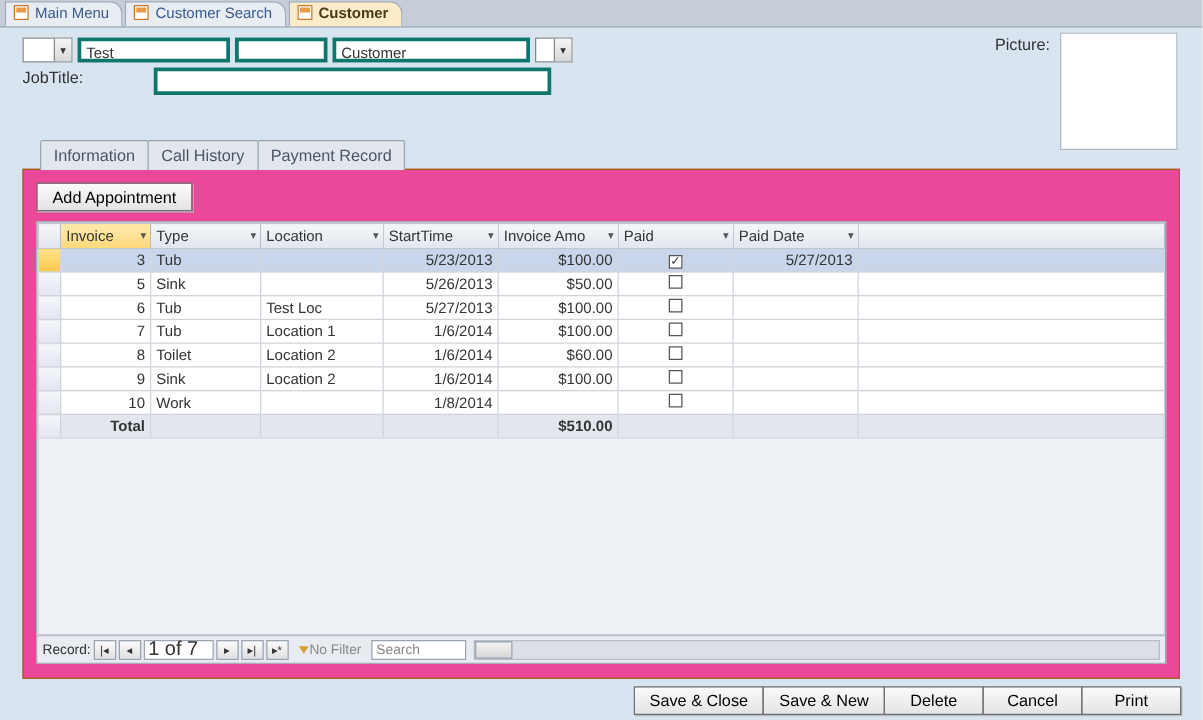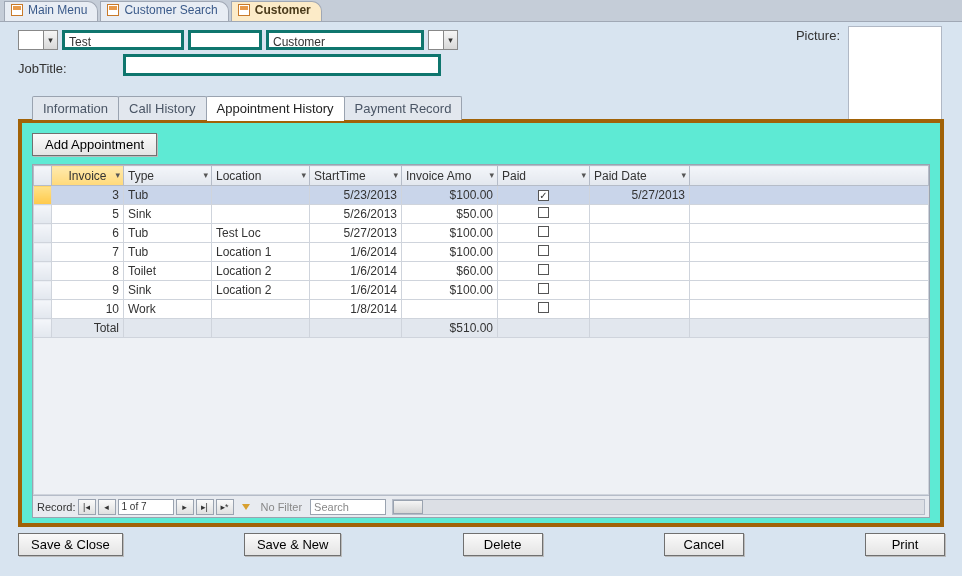--- a/index.html
+++ b/index.html
@@ -81,22 +81,22 @@
     width: 94px; height: 94px;
     background: #fff;
     border: 1px solid #b0b8c5;
   }
   .picture-label {
     position: absolute;
     right: 122px; top: 6px;
     font-size: 13px;
   }
   .row2 {
-    display: flex; align-items: flex-end;
-    margin-bottom: 20px;
+    display: flex; align-items: flex-start;
+    margin-bottom: 36px;
   }
   .row2 label { font-size: 13px; margin-right: 56px; }
   .tf-job { width: 318px; height: 22px; }
   .subtabs {
     display: flex;
     margin-bottom: -1px;
     position: relative;
     z-index: 2;
     padding-left: 14px;
   }
@@ -115,22 +115,22 @@
   .subtab.active {
     background: #fff;
     color: #222;
     position: relative;
     z-index: 3;
   }
   .subtab.active::after {
     content:''; position:absolute; left:0; right:0; bottom:-1px; height:1px; background:#fff;
   }
   .pane {
-    border: 4px solid #a16207;
-    background: #5eead4;
+    border: 1px solid #a16207;
+    background: #ec4899;
     height: 408px;
     padding: 10px 10px 0 10px;
     position: relative;
   }
   .btn {
     background: linear-gradient(#fafafa,#e4e4e4);
     border: 1px solid #707070;
     padding: 3px 12px;
     font-size: 13px;
     cursor: pointer;
@@ -152,33 +152,33 @@
   table.data th {
     background: linear-gradient(#f4f6fa,#e2e7ee);
     border: 1px solid #b5bcc8;
     padding: 2px 4px;
     font-weight: normal;
     color: #333;
     position: relative;
     height: 20px;
     text-align: left;
   }
-  table.data th.sort { background: linear-gradient(#ffeaae,#ffd97a); text-align: center; }
+  table.data th.sort { background: linear-gradient(#ffeaae,#ffd97a); }
   table.data th .hdr-arrow {
     position: absolute; right: 3px; top: 4px;
     font-size: 9px; color: #555;
   }
   table.data td {
     border: 1px solid #cfd4dc;
     padding: 2px 4px;
     height: 18px;
     background: #fff;
   }
   table.data tr.sel td { background: #c9d5ea; }
-  table.data tr.total td { background: #e2e7ee; font-weight: normal; border-top: 1px solid #9aa3b0;}
+  table.data tr.total td { background: #e2e7ee; font-weight: bold; border-top: 1px solid #9aa3b0;}
   .rowhdr {
     width: 18px; background: linear-gradient(#f4f6fa,#e2e7ee) !important;
     border: 1px solid #b5bcc8;
   }
   tr.sel .rowhdr { background: linear-gradient(#ffe28a,#ffc94a) !important; }
   .num { text-align: right; }
   .ctr { text-align: center; }
   .chk { width: 11px; height: 11px; border: 1px solid #555; display: inline-block; background:#fff; line-height:9px; font-size:10px; text-align:center;}
   .grid-fill { flex: 1; background: #eef1f5; border: 1px solid #cfd4dc; border-top:none;}
   .navbar {
@@ -192,28 +192,28 @@
   }
   .navbtn {
     width: 18px; height: 16px;
     background: linear-gradient(#fafafa,#e0e0e0);
     border: 1px solid #9aa3b0;
     display:flex; align-items:center; justify-content:center;
     font-size: 9px; cursor:pointer;
   }
   .navfield {
     width: 56px; height: 16px; border: 1px solid #9aa3b0; background:#fff;
-    font-size: 10px; padding: 0 3px; line-height:14px;
-  }
-  .filterlbl { color: #888; margin: 0 6px; display:flex; align-items:center; gap:11px;}
+    font-size: 16px; padding: 0 3px; line-height:14px;
+  }
+  .filterlbl { color: #888; margin: 0 6px; display:flex; align-items:center; gap:1px;}
   .searchbox { flex:0 0 76px; height:16px; border:1px solid #9aa3b0; background:#fff; padding:0 3px; color:#888; line-height:14px;}
   .hscroll { flex:1; height:16px; background:#dcdfe5; border:1px solid #b5bcc8; margin-left:4px;}
   .hscroll-thumb { width:30px; height:100%; background:linear-gradient(#f5f5f5,#d5d5d5); border:1px solid #9aa3b0; float:left;}
   .bottom-bar {
-    display:flex; justify-content:space-between; gap:0; margin-top:6px;
+    display:flex; justify-content:flex-end; gap:0; margin-top:6px;
   }
   .bottom-bar .btn { margin-right:-1px; min-width:80px; text-align:center;}
   .funnel {
     width:0; height:0;
     border-left:4px solid transparent;
     border-right:4px solid transparent;
     border-top:6px solid #d8a030;
     display:inline-block;
   }
 </style>
@@ -253,21 +253,20 @@
   </div>
 
   <div class="row2">
     <label>JobTitle:</label>
     <div class="textfield tf-job"></div>
   </div>
 
   <div class="subtabs">
     <div class="subtab">Information</div>
     <div class="subtab">Call History</div>
-    <div class="subtab active">Appointment History</div>
     <div class="subtab">Payment Record</div>
   </div>
 
   <div class="pane">
     <button class="btn">Add Appointment</button>
 
     <div class="grid-wrap">
       <table class="data">
         <thead>
           <tr>

